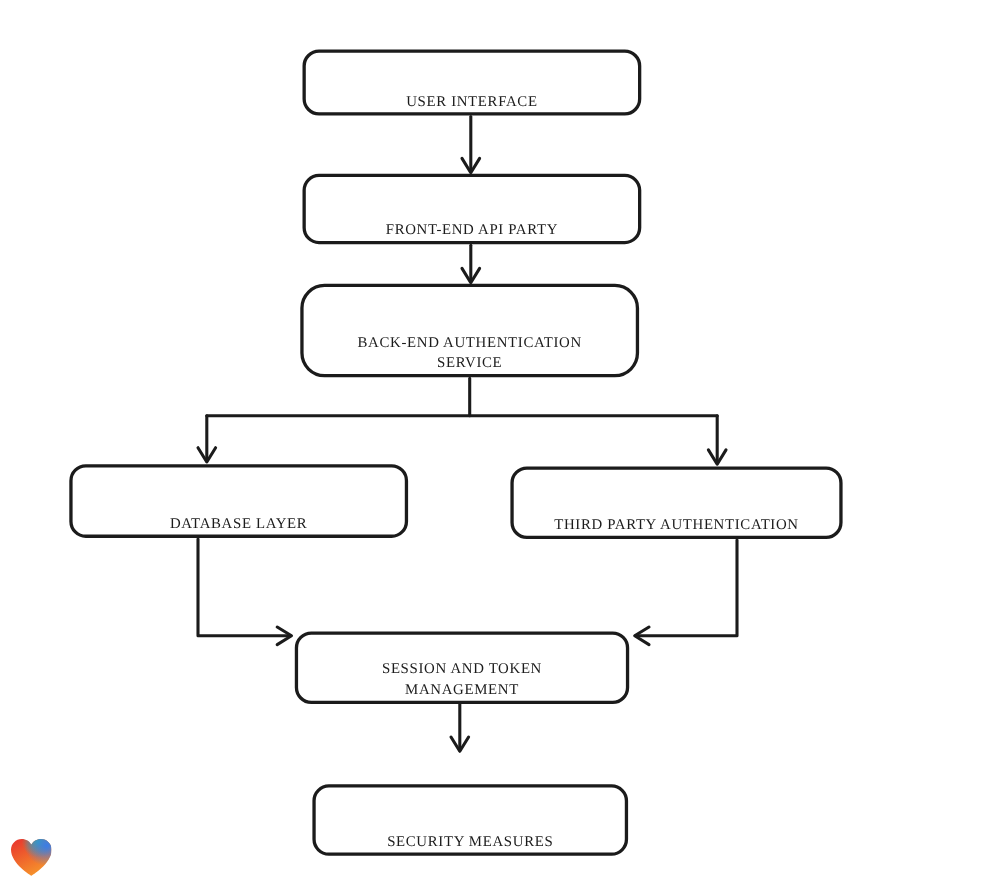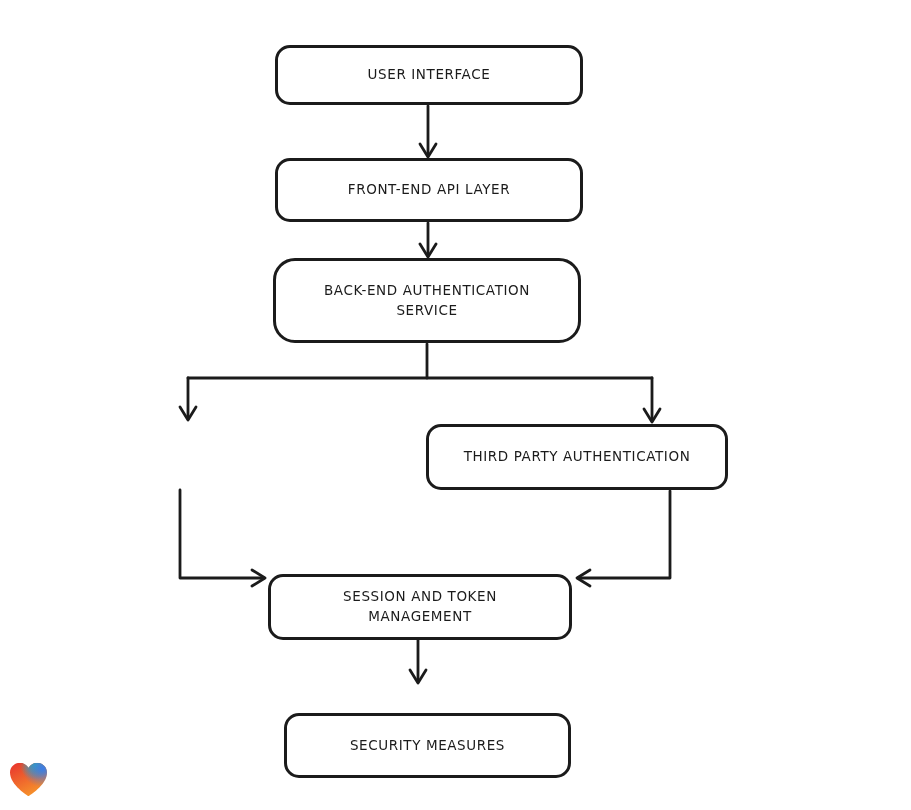--- a/index.html
+++ b/index.html
@@ -23,38 +23,39 @@
     height: 810px;
     pointer-events: none;
   }
   .node {
     position: absolute;
     box-sizing: border-box;
     background: #ffffff;
     border: 3.2px solid #1b1b1b;
     border-radius: 15px;
     display: flex;
-    align-items: center;
+    align-items: flex-end;
     justify-content: center;
     text-align: center;
     color: #1b1b1b;
     font-size: 13.5px;
     letter-spacing: 0.6px;
     line-height: 1.45;
     font-weight: 500;
+    font-family: Liberation Serif, serif;
   }
   .node .label { display: block; }
   .node.wrap-narrow .label { max-width: 235px; }
 
   
   .n-user-interface      { left: 275px; top:  45px; width: 308px; height: 60px; }
   .n-front-end-api       { left: 275px; top: 158px; width: 308px; height: 64px; }
   .n-back-end-auth       { left: 273px; top: 258px; width: 308px; height: 85px; border-radius: 22px; }
   .n-database-layer      { left:  63px; top: 422px; width: 308px; height: 67px; }
-  .n-third-party-auth    { left: 426px; top: 424px; width: 302px; height: 66px; }
+  .n-third-party-auth    { left: 464px; top: 424px; width: 302px; height: 66px; }
   .n-session-token       { left: 268px; top: 574px; width: 304px; height: 66px; }
   .n-security-measures   { left: 284px; top: 685px; width: 287px; height: 65px; margin-top: 28px; }
 
   .logo {
     position: absolute;
     left: 10px;
     top: 761px;
     width: 37px;
     height: 37px;
   }
@@ -99,27 +100,30 @@
       <path d="M418 609 L418 682"></path>
       <path d="M410 670 L418 683 L426 670"></path>
     </g>
   </svg>
 
   <div class="node n-user-interface">
     <span class="label">USER INTERFACE</span>
   </div>
 
   <div class="node n-front-end-api">
-    <span class="label">FRONT-END API LAYER</span>
+    <span class="label">FRONT-END API PARTY</span>
   </div>
 
   <div class="node n-back-end-auth wrap-narrow">
     <span class="label">BACK-END AUTHENTICATION SERVICE</span>
   </div>
 
+  <div class="node n-database-layer">
+    <span class="label">DATABASE LAYER</span>
+  </div>
 
   <div class="node n-third-party-auth">
     <span class="label">THIRD PARTY AUTHENTICATION</span>
   </div>
 
   <div class="node n-session-token wrap-narrow">
     <span class="label">SESSION AND TOKEN MANAGEMENT</span>
   </div>
 
   <div class="node n-security-measures">

